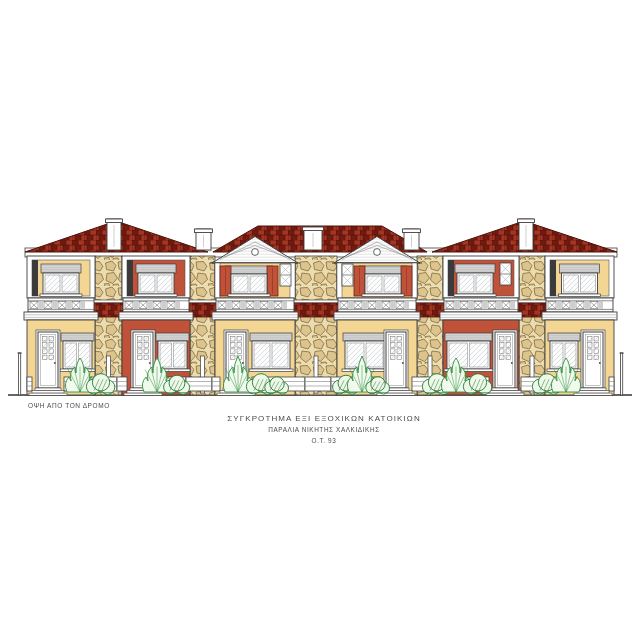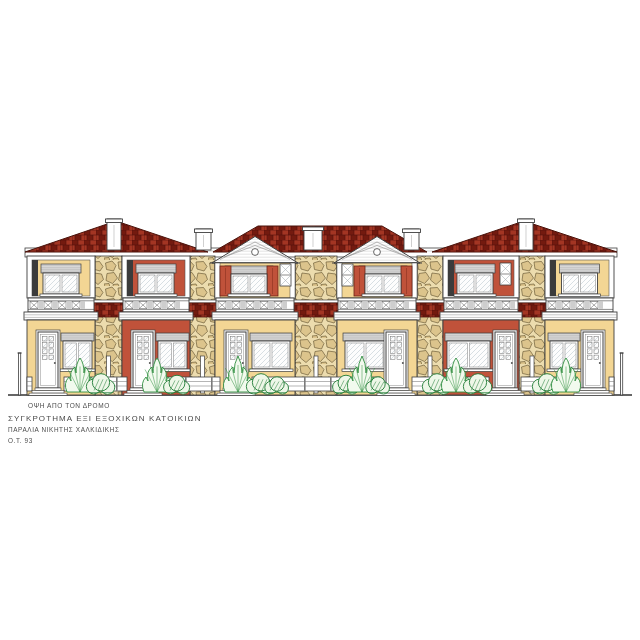--- a/index.html
+++ b/index.html
@@ -1,21 +1,21 @@
 <!DOCTYPE html>
 <html><head>
 <meta charset="utf-8">
 <style>
   html,body{margin:0;padding:0;background:#ffffff;}
   .page{width:640px;height:640px;position:relative;background:#fff;overflow:hidden;
         font-family:"Liberation Sans", sans-serif;}
   .drawing-svg{position:absolute;left:0;top:0;}
   .label{position:absolute;color:#4a4a4a;white-space:nowrap;}
   .view-label{left:28px;top:402px;font-size:6.5px;letter-spacing:.6px;}
-  .label-center{left:8px;width:616px;text-align:left;}
+  .label-center{left:16px;width:616px;text-align:center;}
   .title{top:414px;font-size:8px;letter-spacing:1.1px;}
   .subtitle{top:426px;font-size:6.4px;letter-spacing:.6px;}
   .block-label{top:437px;font-size:6.4px;letter-spacing:.6px;}
 </style>
 </head>
 <body>
 
 <div class="page">
   <svg id="drawing" class="drawing-svg" width="640" height="640" viewBox="0 0 640 640">
     <defs>

